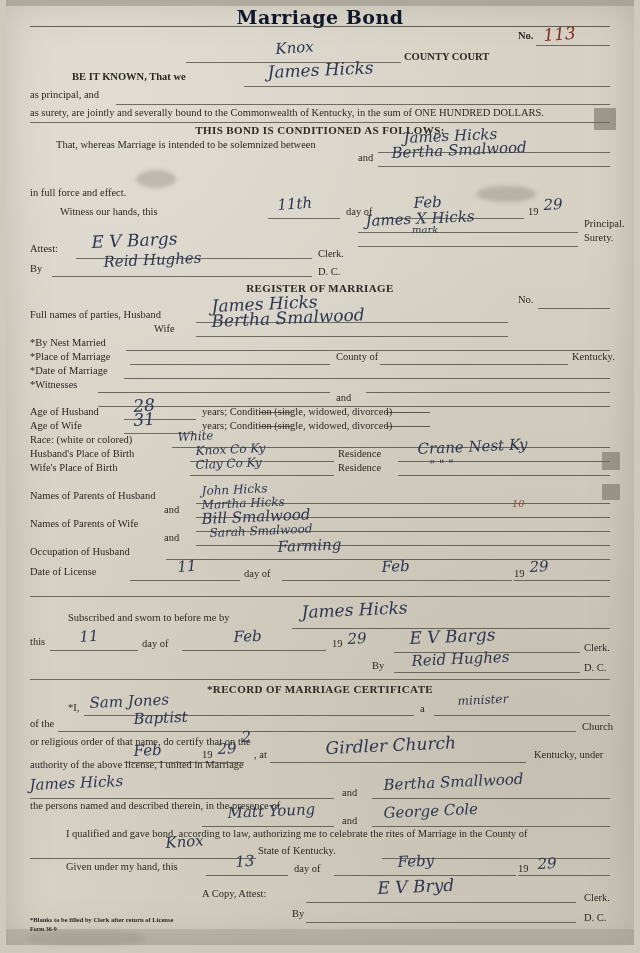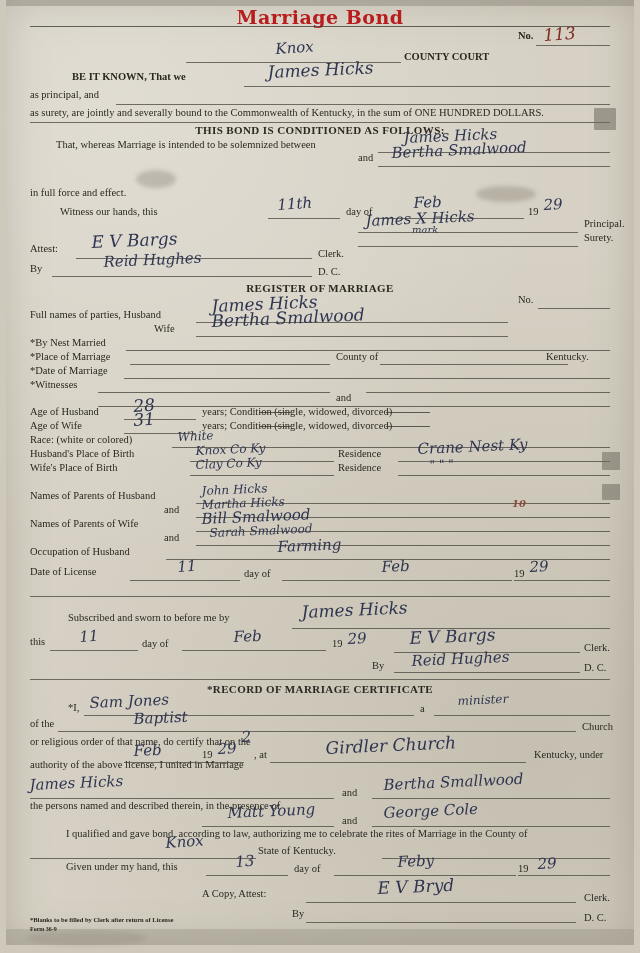--- a/index.html
+++ b/index.html
@@ -27,21 +27,21 @@
       radial-gradient(circle at 85% 80%, rgba(120,110,90,.18), rgba(0,0,0,0) 55%);
     pointer-events:none;
   }
   
   .topedge{position:absolute;left:0;top:0;width:628px;height:6px;background:#8e897c;opacity:.5;}
   .botedge{position:absolute;left:0;bottom:0;width:628px;height:16px;background:#9c968a;opacity:.45;}
 
   .title{
     position:absolute;left:0;right:0;top:6px;text-align:center;
     font-family:"DejaVu Serif", serif;
-    font-weight:bold;font-size:19px;letter-spacing:.5px;color:#b91c1c;
+    font-weight:bold;font-size:19px;letter-spacing:.5px;color:#0f172a;
   }
   .subtitle{
     position:absolute;left:0;right:0;top:32px;text-align:center;
     font-family:"Liberation Serif", serif;
     font-weight:bold;font-size:11.5px;letter-spacing:.3px;color:#2b2822;
   }
   .rule{position:absolute;background:#4a463d;height:1px;opacity:.75;}
   .rule.dotted{height:0;border-top:1px dotted #55514a;opacity:.8;}
   .prt{position:absolute;font-size:10.5px;color:#2b2822;white-space:nowrap;}
   .prt.b{font-weight:bold;}
@@ -148,21 +148,21 @@
 
     <div class="prt" style="left:148px;top:323px;">Wife</div>
     <div class="hw big tilt2" style="left:206px;top:311px;">Bertha Smalwood</div>
     <div class="rule" style="left:190px;top:336px;width:312px;"></div>
 
     <div class="prt" style="left:24px;top:337px;">*By Nest Married</div>
     <div class="rule dotted" style="left:120px;top:350px;width:484px;"></div>
 
     <div class="prt" style="left:24px;top:351px;">*Place of Marriage</div>
     <div class="prt" style="left:330px;top:351px;">County of</div>
-    <div class="prt" style="left:540px;top:351px;">Kentucky.</div>
+    <div class="prt" style="left:566px;top:351px;">Kentucky.</div>
     <div class="rule dotted" style="left:124px;top:364px;width:200px;"></div>
     <div class="rule dotted" style="left:374px;top:364px;width:188px;"></div>
 
     <div class="prt" style="left:24px;top:365px;">*Date of Marriage</div>
     <div class="rule dotted" style="left:118px;top:378px;width:486px;"></div>
 
     <div class="prt" style="left:24px;top:379px;">*Witnesses</div>
     <div class="prt" style="left:330px;top:392px;">and</div>
     <div class="rule dotted" style="left:92px;top:392px;width:232px;"></div>
     <div class="rule dotted" style="left:360px;top:392px;width:244px;"></div>
@@ -323,15 +323,15 @@
 
     <div class="footer">*Blanks to be filled by Clerk after return of License</div>
     <div class="footer2">Form 36-9</div>
 
     <div class="smudge" style="left:588px;top:108px;width:22px;height:22px;"></div>
     <div class="smudge" style="left:596px;top:452px;width:18px;height:18px;"></div>
     <div class="smudge" style="left:596px;top:484px;width:18px;height:16px;"></div>
     <div class="blot" style="left:130px;top:170px;width:40px;height:18px;"></div>
     <div class="blot" style="left:470px;top:186px;width:60px;height:16px;"></div>
     <div class="blot" style="left:20px;top:930px;width:120px;height:16px;opacity:.5;"></div>
-    <div class="hw tiny" style="left:506px;top:498px;color:#8a4a3a;font-weight:bold;">10</div>
+    <div class="hw tiny" style="left:506px;top:498px;color:#8a4a3a;">10</div>
   </div>
 </div>
 
 </body></html>

